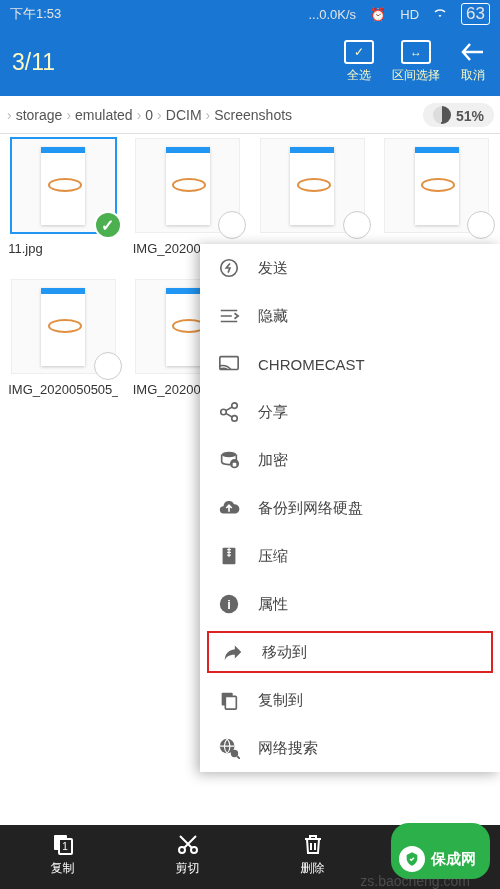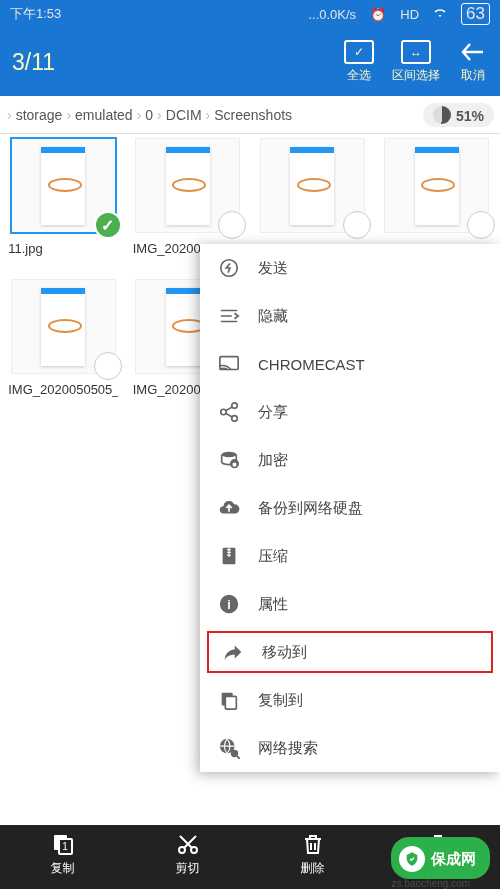--- a/index.html
+++ b/index.html
@@ -26,24 +26,24 @@
 .check-badge { position: absolute; bottom: -7px; right: -7px; width: 28px; height: 28px; border-radius: 50%; background: #4caf50; border: 2.5px solid #fff; display: flex; align-items: center; justify-content: center; color: #fff; font-size: 16px; font-weight: bold; }
 .unsel-badge { position: absolute; bottom: -7px; right: -7px; width: 28px; height: 28px; border-radius: 50%; background: #fff; border: 1px solid #ccc; }
 .fname { font-size: 13px; color: #333; text-align: left; margin-top: 8px; line-height: 1.25; width: 110px; height: 34px; overflow: hidden; }
 .context-menu { position: absolute; top: 244px; right: 0; width: 300px; background: #fff; box-shadow: -3px 2px 12px rgba(0,0,0,0.3); z-index: 10; display: flex; flex-direction: column; }
 .menu-item { display: flex; align-items: center; height: 48px; padding: 0 18px; font-size: 15px; color: #444; gap: 18px; }
 .menu-item.highlight { outline: 2px solid #d22; outline-offset: -5px; margin: 0 4px; }
 .menu-icon { width: 22px; height: 22px; display: flex; align-items: center; justify-content: center; color: #666; flex-shrink: 0; }
 .bottom-bar { position: absolute; bottom: 0; left: 0; right: 0; height: 64px; background: #222; display: flex; justify-content: space-around; padding-top: 6px; }
 .bottom-item { display: flex; flex-direction: column; align-items: center; color: #fff; font-size: 12px; gap: 3px; flex: 1; }
 .bottom-icon { width: 28px; height: 26px; display: flex; align-items: center; justify-content: center; }
-.logo-badge { position: absolute; bottom: 10px; right: 10px; background: #2bb04a; color: #fff; border-radius: 18px; padding: 9px 14px 7px 8px; display: flex; align-items: center; gap: 6px; font-weight: bold; font-size: 15px; z-index: 20; }
+.logo-badge { position: absolute; bottom: 10px; right: 10px; background: #2bb04a; color: #fff; border-radius: 18px; padding: 23px 14px 7px 8px; display: flex; align-items: center; gap: 6px; font-weight: bold; font-size: 15px; z-index: 20; }
 .logo-circle { width: 26px; height: 26px; border-radius: 50%; background: #fff; display: flex; align-items: center; justify-content: center; }
 .logo-circle svg { width: 16px; height: 16px; }
-.watermark { position: absolute; bottom: 0; right: 30px; font-size: 10px; color: rgba(120,120,120,.5); z-index: 20; }
+.watermark { position: absolute; bottom: 0; right: 30px; font-size: 14px; color: rgba(120,120,120,.5); z-index: 20; }
 </style>
 </head>
 <body>
 
 <div class="status-bar">
   <span>下午1:53</span>
   <div class="status-right">
     <span>...0.0K/s</span>
     <span>⏰</span>
     <span>HD</span>

